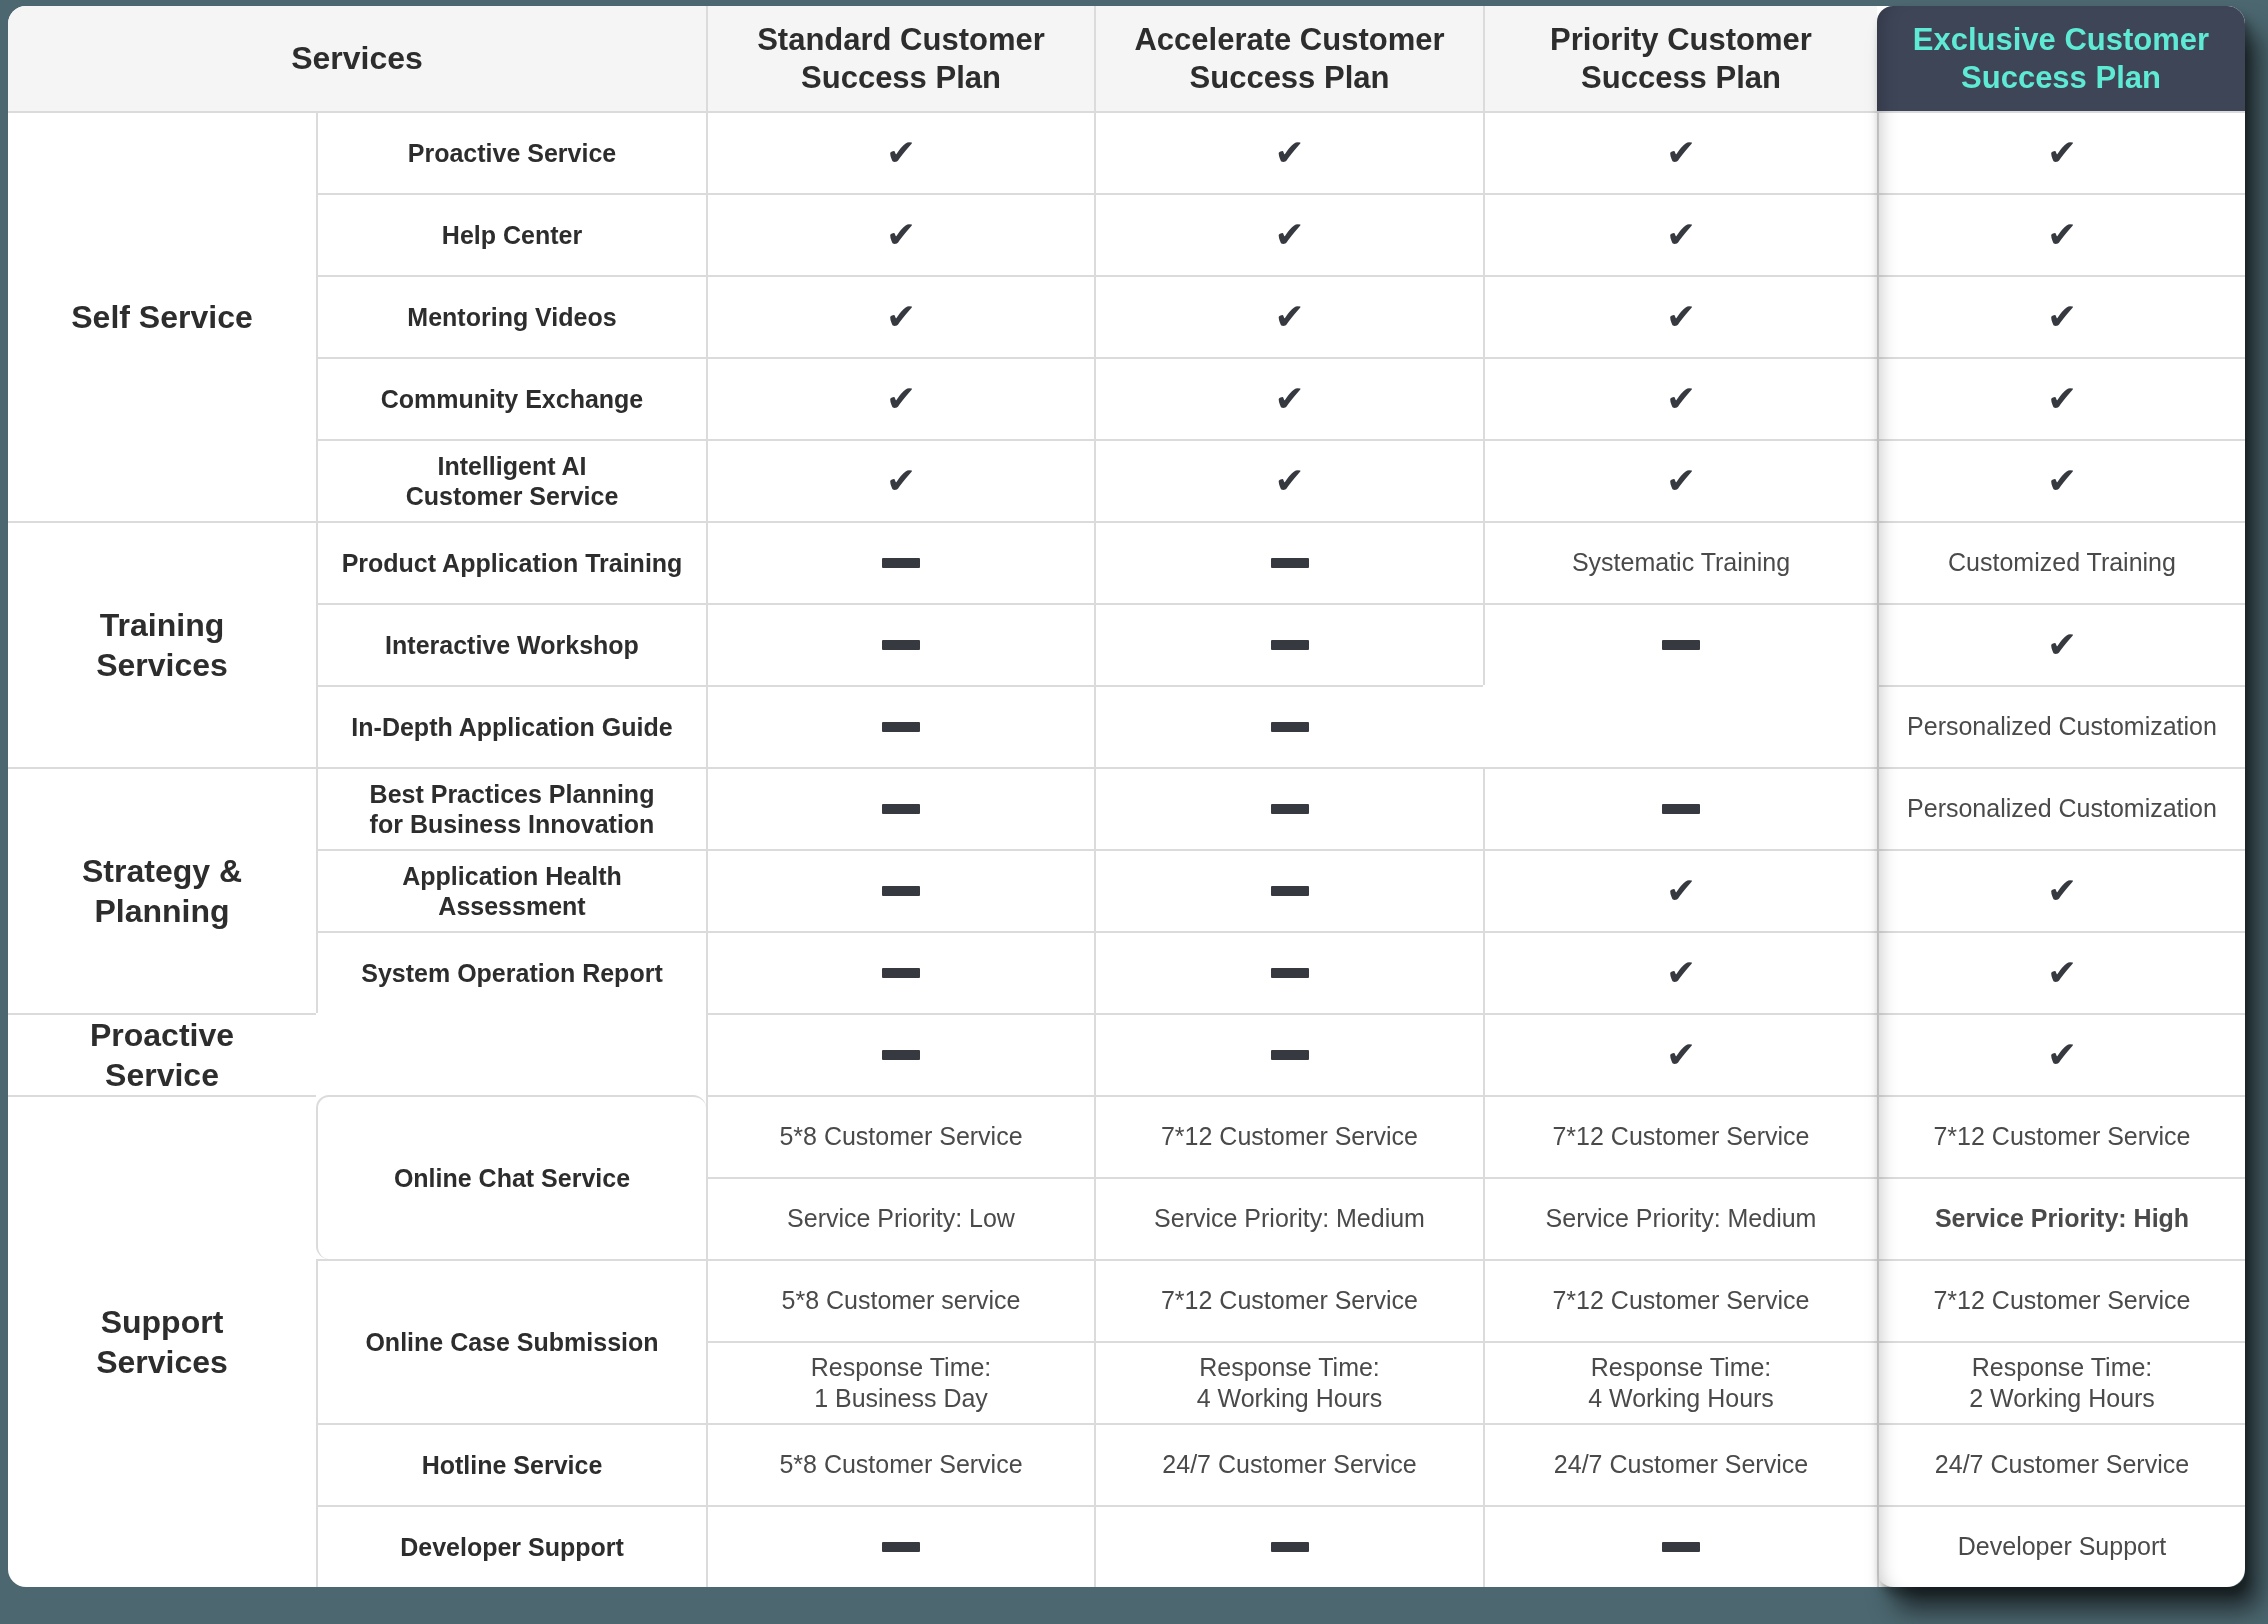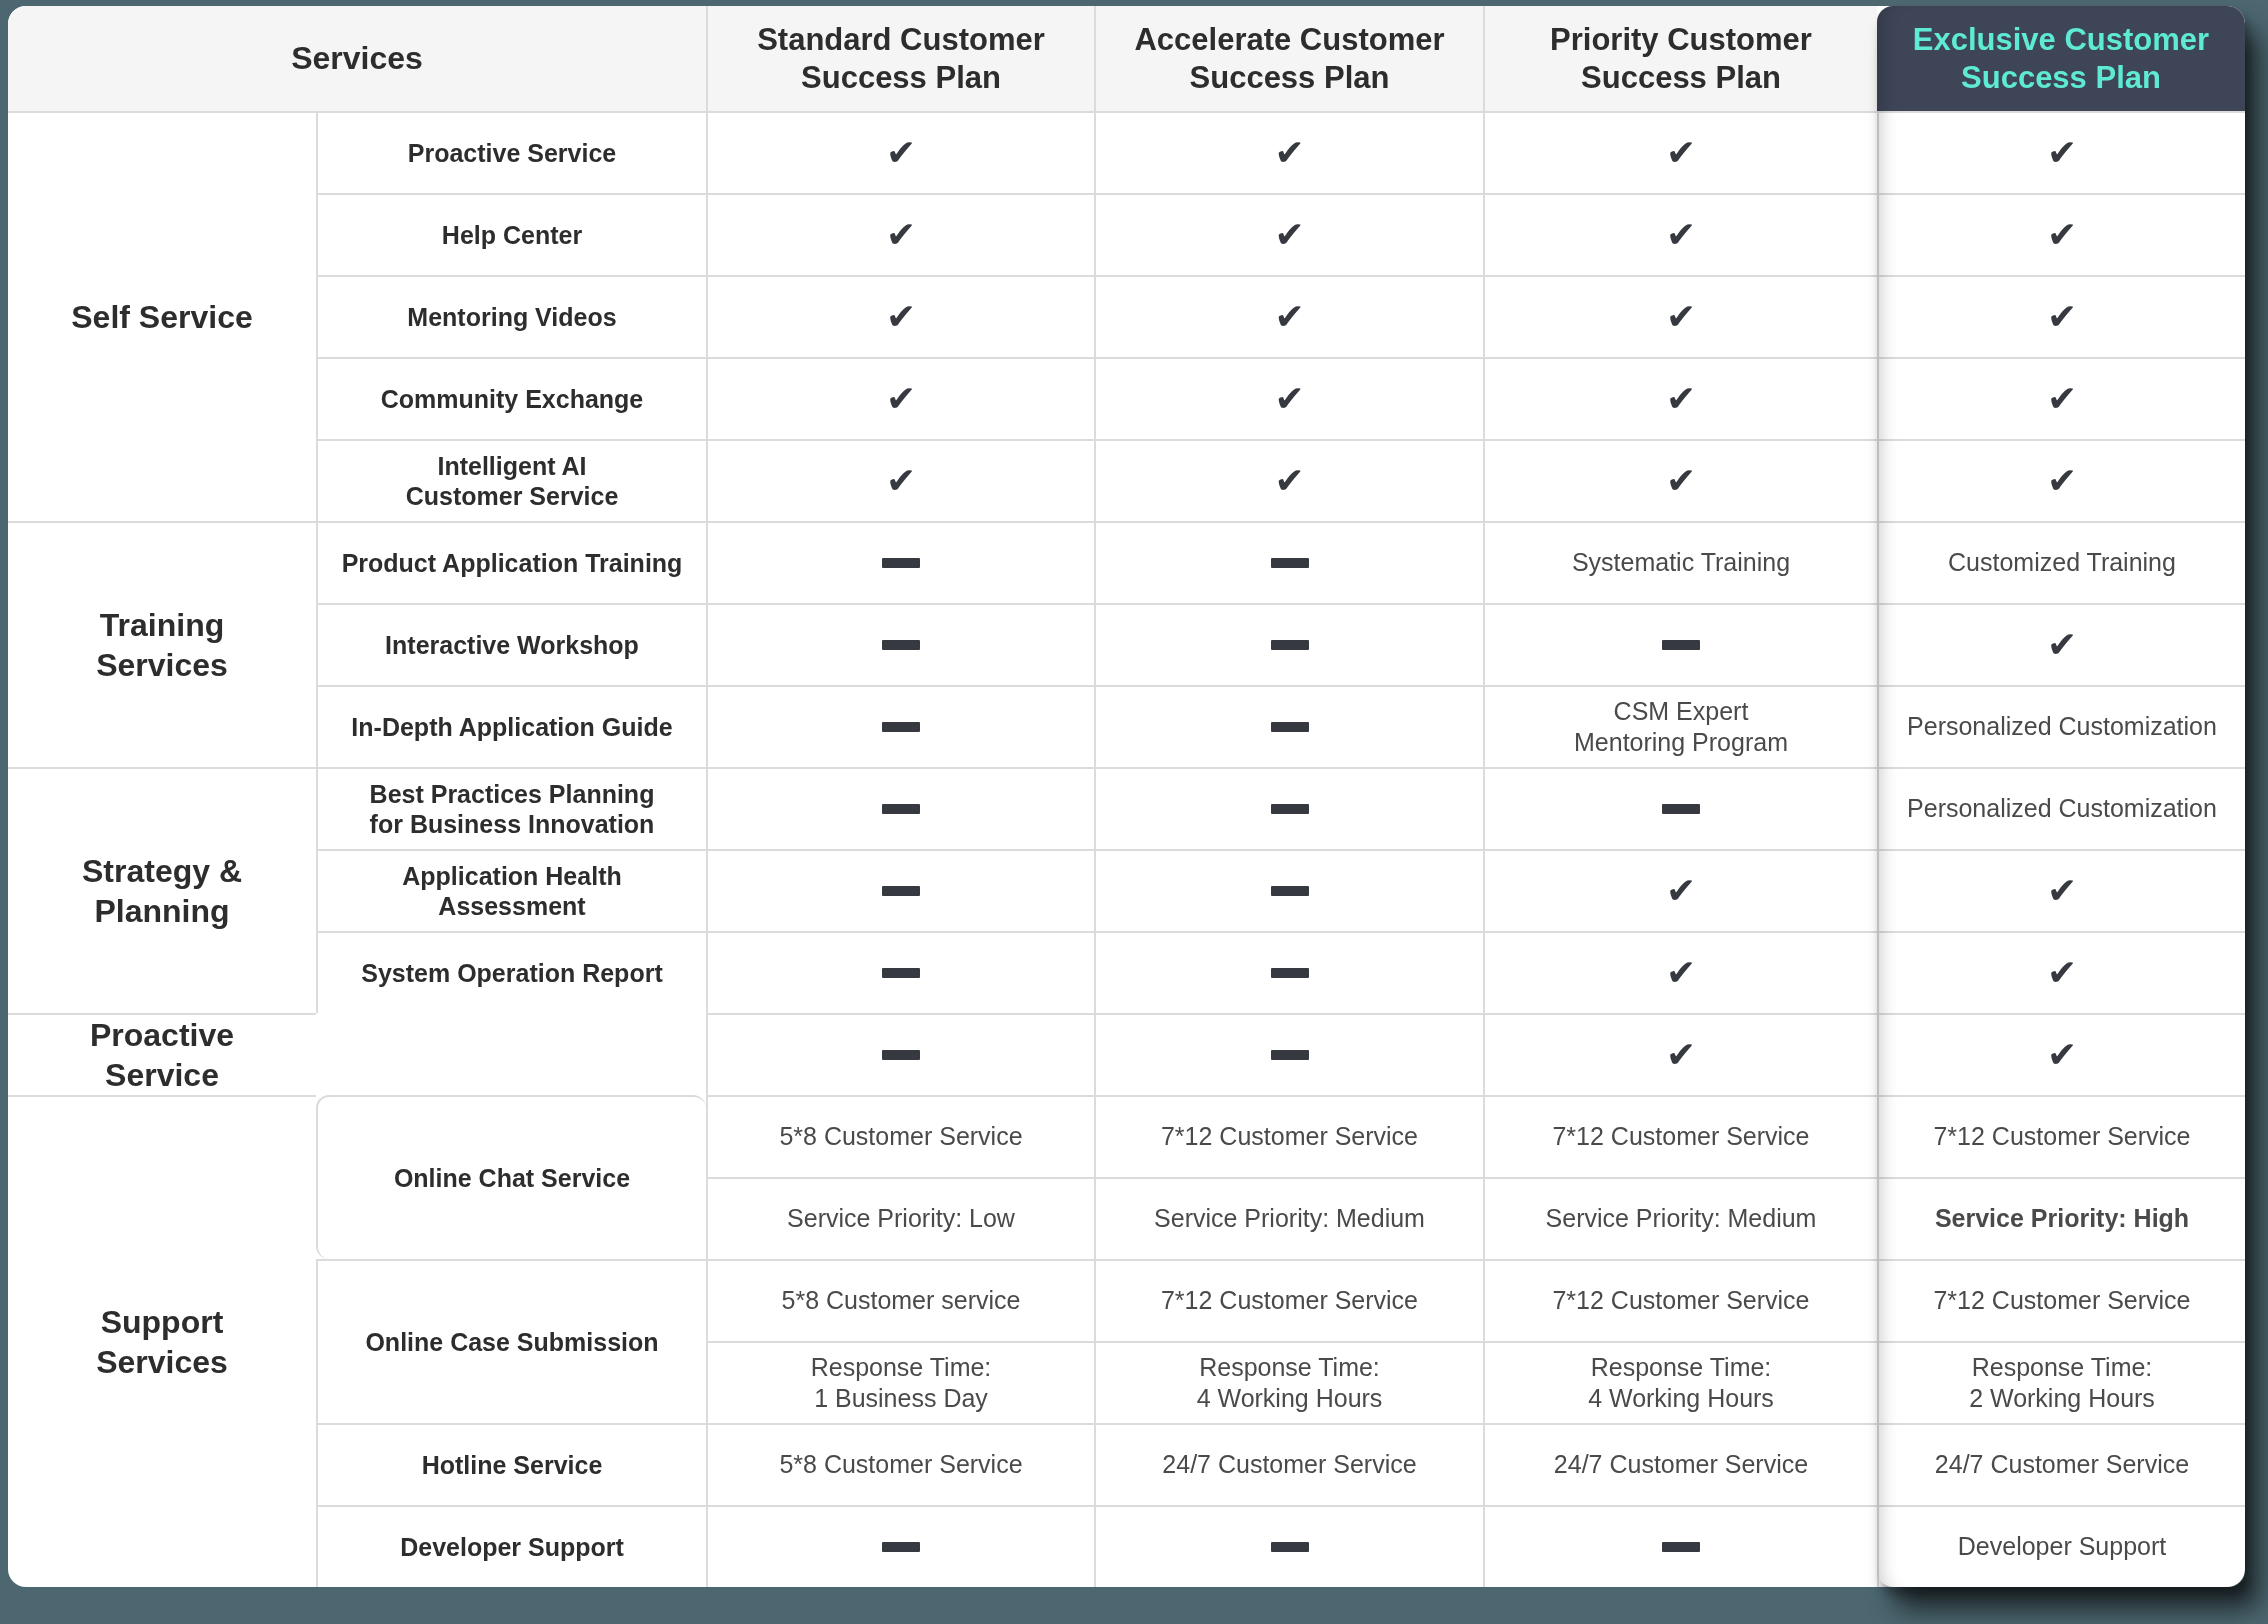--- a/index.html
+++ b/index.html
@@ -106,22 +106,20 @@
         <div class="cell v-cell" style="grid-area: 7 / 5;"><span>Systematic Training</span></div>
         <div class="cell v-cell" style="grid-area: 7 / 6;"><span>Customized Training</span></div>
         <div class="cell r-label" style="grid-area: 8 / 2;">Interactive Workshop</div>
         <div class="cell v-cell" style="grid-area: 8 / 3;"><span class="dash"></span></div>
         <div class="cell v-cell" style="grid-area: 8 / 4;"><span class="dash"></span></div>
         <div class="cell v-cell" style="grid-area: 8 / 5;"><span class="dash"></span></div>
         <div class="cell v-cell" style="grid-area: 8 / 6;"><span class="check">✔</span></div>
         <div class="cell r-label" style="grid-area: 9 / 2;">In-Depth Application Guide</div>
         <div class="cell v-cell" style="grid-area: 9 / 3;"><span class="dash"></span></div>
         <div class="cell v-cell" style="grid-area: 9 / 4;"><span class="dash"></span></div>
-        <div class="cell v-cell" style="grid-area: 9 / 5;"><span>CSM Expert
-Mentoring Program</span></div>
         <div class="cell v-cell" style="grid-area: 9 / 6;"><span>Personalized Customization</span></div>
         <div class="cell g-label" style="grid-area: 10 / 1 / span 3;">Strategy &amp;
 Planning</div>
         <div class="cell r-label" style="grid-area: 10 / 2;">Best Practices Planning
 for Business Innovation</div>
         <div class="cell v-cell" style="grid-area: 10 / 3;"><span class="dash"></span></div>
         <div class="cell v-cell" style="grid-area: 10 / 4;"><span class="dash"></span></div>
         <div class="cell v-cell" style="grid-area: 10 / 5;"><span class="dash"></span></div>
         <div class="cell v-cell" style="grid-area: 10 / 6;"><span>Personalized Customization</span></div>
         <div class="cell r-label" style="grid-area: 11 / 2;">Application Health

